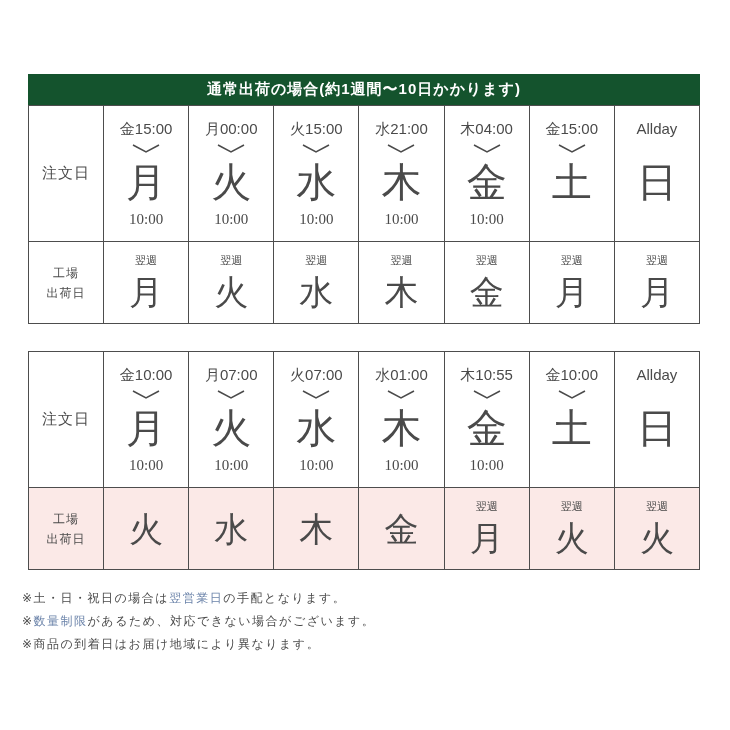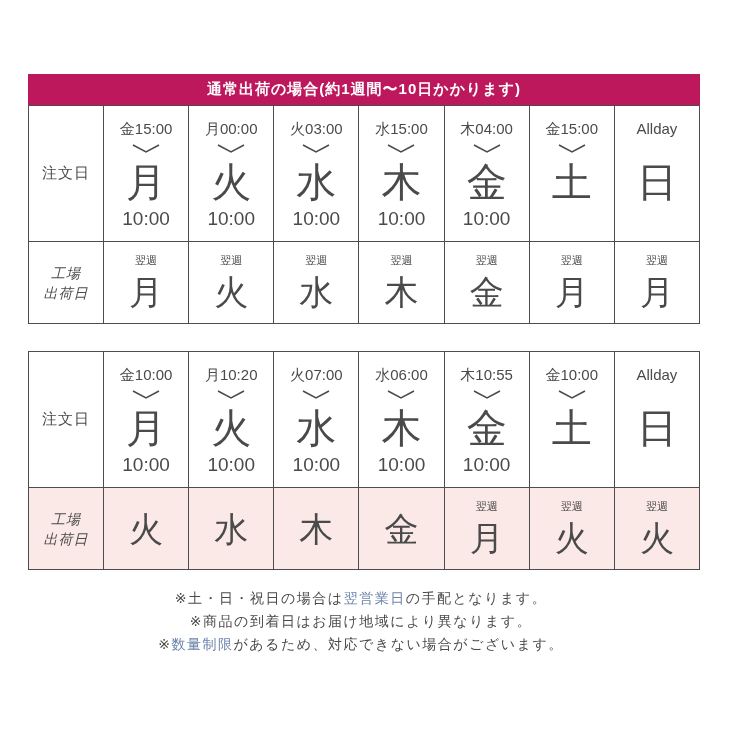--- a/index.html
+++ b/index.html
@@ -13,21 +13,21 @@
   }
   .content {
     position: absolute;
     left: 28px;
     top: 74px;
     width: 672px;
   }
   .sched-table { width: 672px; }
   .tbl-title {
     height: 31px;
-    background: #be185d;
+    background: #14532d;
     color: #ffffff;
     display: flex;
     align-items: center;
     justify-content: center;
     font-size: 15px;
     font-weight: bold;
     letter-spacing: 1px;
   }
   .tbl {
     border: 1px solid #4d4d4d;
@@ -49,38 +49,37 @@
   }
   .label-cell {
     display: flex;
     flex-direction: column;
     align-items: center;
     justify-content: center;
     font-size: 15px;
     letter-spacing: 1px;
     text-align: right;
   }
-  .label-cell .lbl-line { line-height: 20px; font-size: 14px; letter-spacing: 1px; font-style: italic; }
+  .label-cell .lbl-line { line-height: 20px; font-size: 12px; letter-spacing: 1px; }
   .order-label { font-size: 15px; }
   .cutoff  { height: 24px; line-height: 24px; font-size: 15px; }
   .arrow   { height: 15px; display: flex; align-items: center; justify-content: center; }
   .big-day { height: 52px; line-height: 52px; font-size: 40px; font-weight: 300; }
-  .time    { height: 22px; line-height: 22px; font-size: 19px; }
+  .time    { height: 22px; line-height: 22px; font-size: 15px; font-family: Liberation Serif, serif; }
   .ship-prefix { height: 19px; line-height: 19px; font-size: 11px; }
   .ship-prefix:empty { display: none; }
   .ship-day { height: 44px; line-height: 44px; font-size: 34px; font-weight: 300; }
   .pink-row .cell, .pink-row .label-cell { background: #fbe9e7; }
   .gap { height: 27px; }
   .notes {
     margin-top: 17px;
     margin-left: -6px;
-    font-size: 14px;
+    font-size: 12px;
     letter-spacing: 1.5px;
     color: #4a4a4a;
-    text-align: center;
   }
   .note { line-height: 23px; }
   .note .link { color: #6c84aa; }
   svg { display: block; }
 </style>
 </head>
 <body>
 
 <div class="content">
 
@@ -107,32 +106,32 @@
     <div class="arrow">
       <svg width="30" height="11" viewBox="0 0 30 11">
         <polyline points="2,2 15,9 28,2" fill="none" stroke="#4a4a4a" stroke-width="1.5"></polyline>
       </svg>
     </div>
     <div class="big-day">火</div>
     <div class="time">10:00</div>
   </div>
 
   <div class="cell order-cell">
-    <div class="cutoff">火03:00</div>
+    <div class="cutoff">火15:00</div>
     <div class="arrow">
       <svg width="30" height="11" viewBox="0 0 30 11">
         <polyline points="2,2 15,9 28,2" fill="none" stroke="#4a4a4a" stroke-width="1.5"></polyline>
       </svg>
     </div>
     <div class="big-day">水</div>
     <div class="time">10:00</div>
   </div>
 
   <div class="cell order-cell">
-    <div class="cutoff">水15:00</div>
+    <div class="cutoff">水21:00</div>
     <div class="arrow">
       <svg width="30" height="11" viewBox="0 0 30 11">
         <polyline points="2,2 15,9 28,2" fill="none" stroke="#4a4a4a" stroke-width="1.5"></polyline>
       </svg>
     </div>
     <div class="big-day">木</div>
     <div class="time">10:00</div>
   </div>
 
   <div class="cell order-cell">
@@ -227,21 +226,21 @@
     <div class="arrow">
       <svg width="30" height="11" viewBox="0 0 30 11">
         <polyline points="2,2 15,9 28,2" fill="none" stroke="#4a4a4a" stroke-width="1.5"></polyline>
       </svg>
     </div>
     <div class="big-day">月</div>
     <div class="time">10:00</div>
   </div>
 
   <div class="cell order-cell">
-    <div class="cutoff">月10:20</div>
+    <div class="cutoff">月07:00</div>
     <div class="arrow">
       <svg width="30" height="11" viewBox="0 0 30 11">
         <polyline points="2,2 15,9 28,2" fill="none" stroke="#4a4a4a" stroke-width="1.5"></polyline>
       </svg>
     </div>
     <div class="big-day">火</div>
     <div class="time">10:00</div>
   </div>
 
   <div class="cell order-cell">
@@ -249,21 +248,21 @@
     <div class="arrow">
       <svg width="30" height="11" viewBox="0 0 30 11">
         <polyline points="2,2 15,9 28,2" fill="none" stroke="#4a4a4a" stroke-width="1.5"></polyline>
       </svg>
     </div>
     <div class="big-day">水</div>
     <div class="time">10:00</div>
   </div>
 
   <div class="cell order-cell">
-    <div class="cutoff">水06:00</div>
+    <div class="cutoff">水01:00</div>
     <div class="arrow">
       <svg width="30" height="11" viewBox="0 0 30 11">
         <polyline points="2,2 15,9 28,2" fill="none" stroke="#4a4a4a" stroke-width="1.5"></polyline>
       </svg>
     </div>
     <div class="big-day">木</div>
     <div class="time">10:00</div>
   </div>
 
   <div class="cell order-cell">
@@ -340,17 +339,17 @@
     <div class="ship-prefix">翌週</div>
     <div class="ship-day">火</div>
   </div>
 </div>
 
     </div>
   </div>
 
   <div class="notes">
     <div class="note"><span>※土・日・祝日の場合は</span><span class="link">翌営業日</span><span>の手配となります。</span></div>
+    <div class="note"><span>※</span><span class="link">数量制限</span><span>があるため、対応できない場合がございます。</span></div>
     <div class="note"><span>※商品の到着日はお届け地域により異なります。</span><span class="link"></span><span></span></div>
-    <div class="note"><span>※</span><span class="link">数量制限</span><span>があるため、対応できない場合がございます。</span></div>
   </div>
 
 </div>
 
 </body></html>

